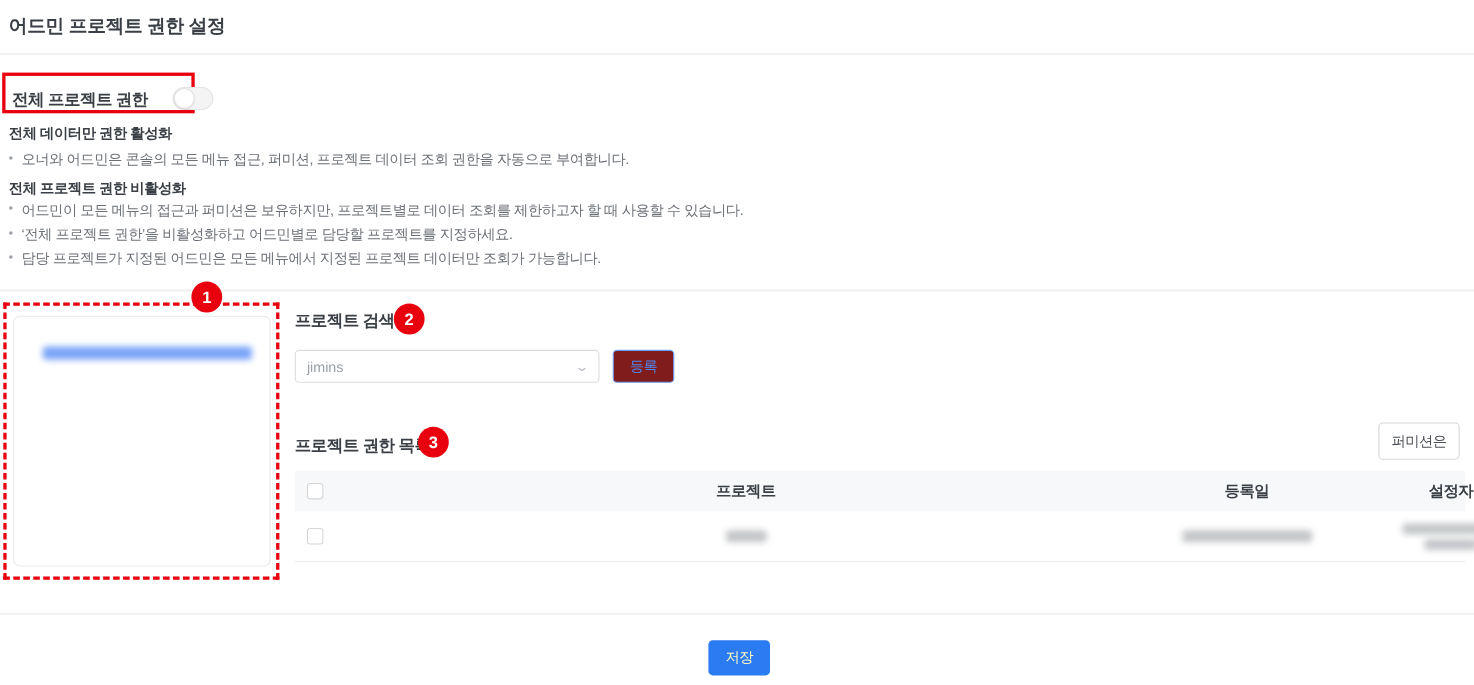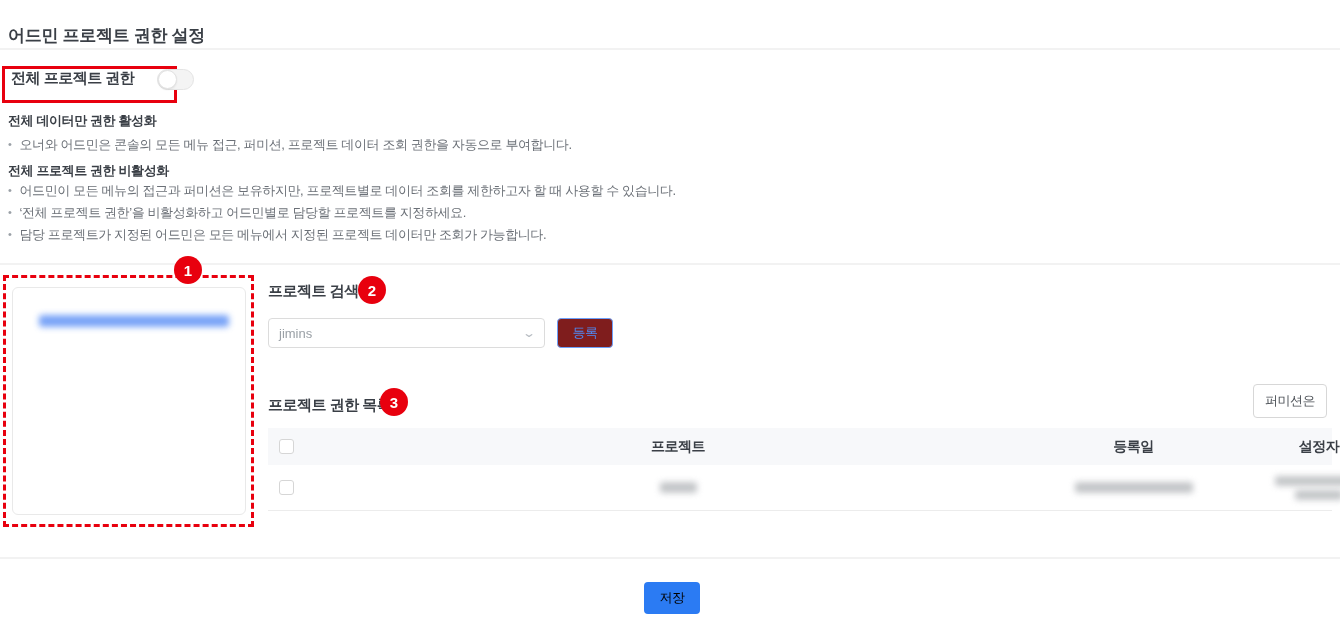--- a/index.html
+++ b/index.html
@@ -7,29 +7,28 @@
   body {
     width: 1340px; height: 623px;
     font-family: "Liberation Sans", "DejaVu Sans", sans-serif;
     color: #333; position: relative; overflow: hidden;
   }
   .abs { position: absolute; }
 
   .page-title {
     left: 8px; top: 12px; font-size: 17px; font-weight: bold; color: #3a3f46;
     letter-spacing: -0.3px;
-    margin-top: 12px;
   }
   .divider { left: 0; width: 1340px; height: 2px; background: #f2f2f2; }
 
   
   .red-box {
     left: 2px; top: 66px; width: 175px; height: 37px;
     border: 3px solid #e8000e;
-    display: flex; align-items: flex-start; padding-left: 6px; gap: 23px;
+    display: flex; align-items: flex-end; padding-left: 6px; gap: 23px;
   }
   .toggle-label { font-size: 15px; font-weight: bold; color: #3a3f46; letter-spacing: -0.5px; white-space: nowrap; }
   .toggle {
     width: 37px; height: 21px; border-radius: 11px;
     background: #f4f4f4; border: 1px solid #e4e4e4; position: relative; flex: 0 0 auto;
     cursor: pointer;
   }
   .toggle .knob {
     position: absolute; left: 0px; top: 0px; width: 19px; height: 19px;
     border-radius: 50%; background: #fff; border: 1px solid #e2e2e2;
@@ -85,21 +84,21 @@
   }
   .btn-outline-gray {
     left: 1253px; top: 384px; width: 74px; height: 34px;
     border: 1px solid #d7d7d7; border-radius: 4px; background: #fff;
     color: #4a4f55; font-size: 13px; letter-spacing: -0.5px; cursor: pointer;
     font-family: inherit;
   }
   .btn-primary {
     left: 644px; top: 582px; width: 56px; height: 32px;
     border: none; border-radius: 4px; background: #2b7bf3;
-    color: #000000; font-size: 13px; letter-spacing: -0.5px; cursor: pointer;
+    color: #fef9c3; font-size: 13px; letter-spacing: -0.5px; cursor: pointer;
     font-family: inherit;
   }
 
   
   .perm-table { left: 268px; top: 428px; width: 1064px; }
   .t-row {
     display: grid;
     grid-template-columns: 37px 670px 165px 130px 62px;
     align-items: center;
     gap: 38px;

